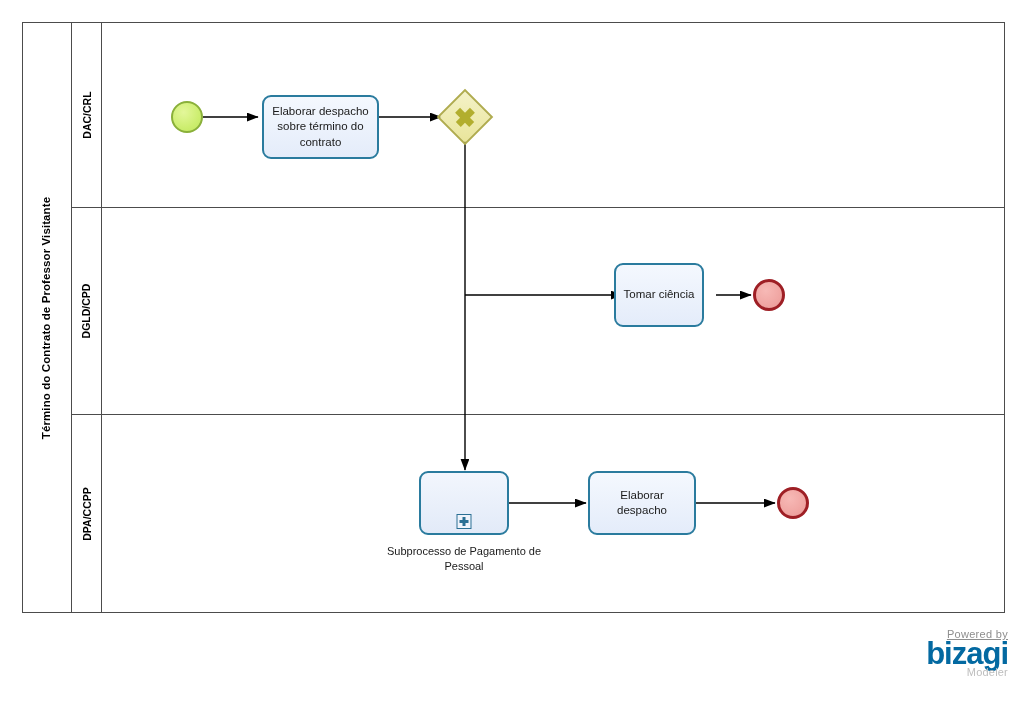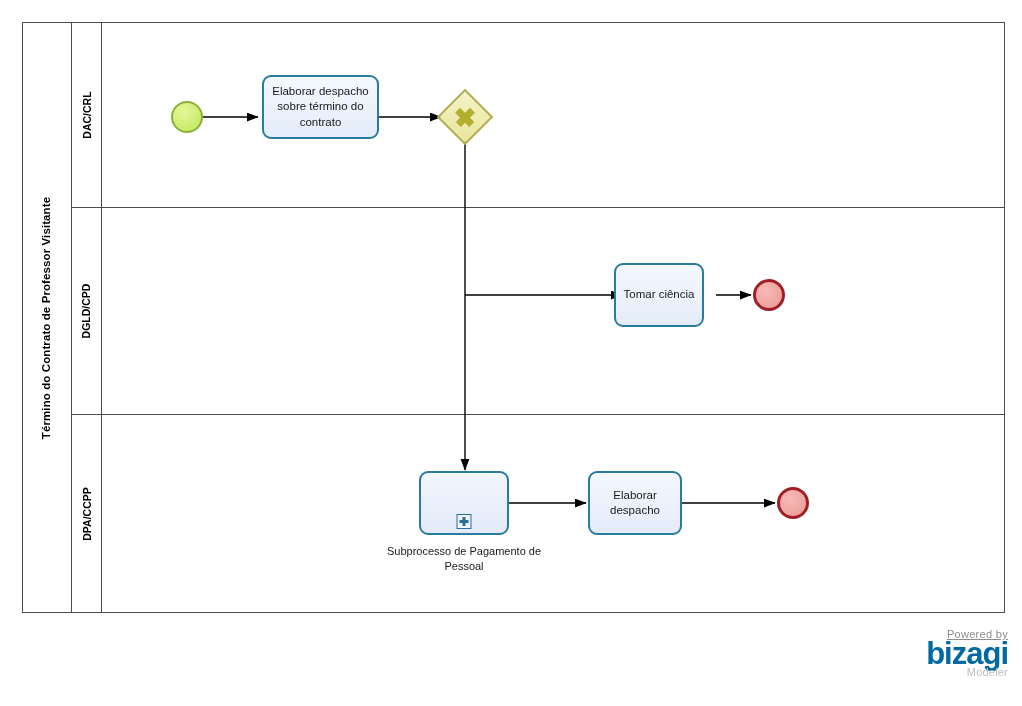--- a/index.html
+++ b/index.html
@@ -267,40 +267,40 @@
 
     <line x1="716" y1="295" x2="751" y2="295" stroke="#000000" stroke-width="1.4" marker-end="url(#arrow)"></line>
 
     <line x1="509" y1="503" x2="586" y2="503" stroke="#000000" stroke-width="1.4" marker-end="url(#arrow)"></line>
 
     <line x1="682" y1="503" x2="775" y2="503" stroke="#000000" stroke-width="1.4" marker-end="url(#arrow)"></line>
   </svg>
 
   <div class="start-event" style="left:171px; top:101px;"></div>
 
-  <div class="task" style="left:262px; top:75px; width:117px; height:64px;">
+  <div class="task" style="left:262px; top:95px; width:117px; height:64px;">
     <span>Elaborar despacho sobre término do contrato</span>
   </div>
 
   <div class="gateway" style="left:445px; top:97px;">
     <div class="gw-plus"></div>
   </div>
 
   <div class="task" style="left:614px; top:263px; width:90px; height:64px;">
     <span>Tomar ciência</span>
   </div>
 
   <div class="end-event" style="left:753px; top:279px;"></div>
 
   <div class="subprocess" style="left:419px; top:471px; width:90px; height:64px;">
     <div class="sub-marker"></div>
   </div>
   <div class="sub-label" style="left:370px; top:544px; width:188px;">Subprocesso de Pagamento de Pessoal</div>
 
-  <div class="task" style="left:588px; top:471px; width:94px; height:64px;">
+  <div class="task" style="left:588px; top:471px; width:108px; height:64px;">
     <span>Elaborar despacho</span>
   </div>
 
   <div class="end-event" style="left:777px; top:487px;"></div>
 
   <div class="watermark">
     <div class="wm-powered">Powered by</div>
     <div class="wm-brand">bizagi</div>
     <div class="wm-modeler">Modeler</div>
   </div>

